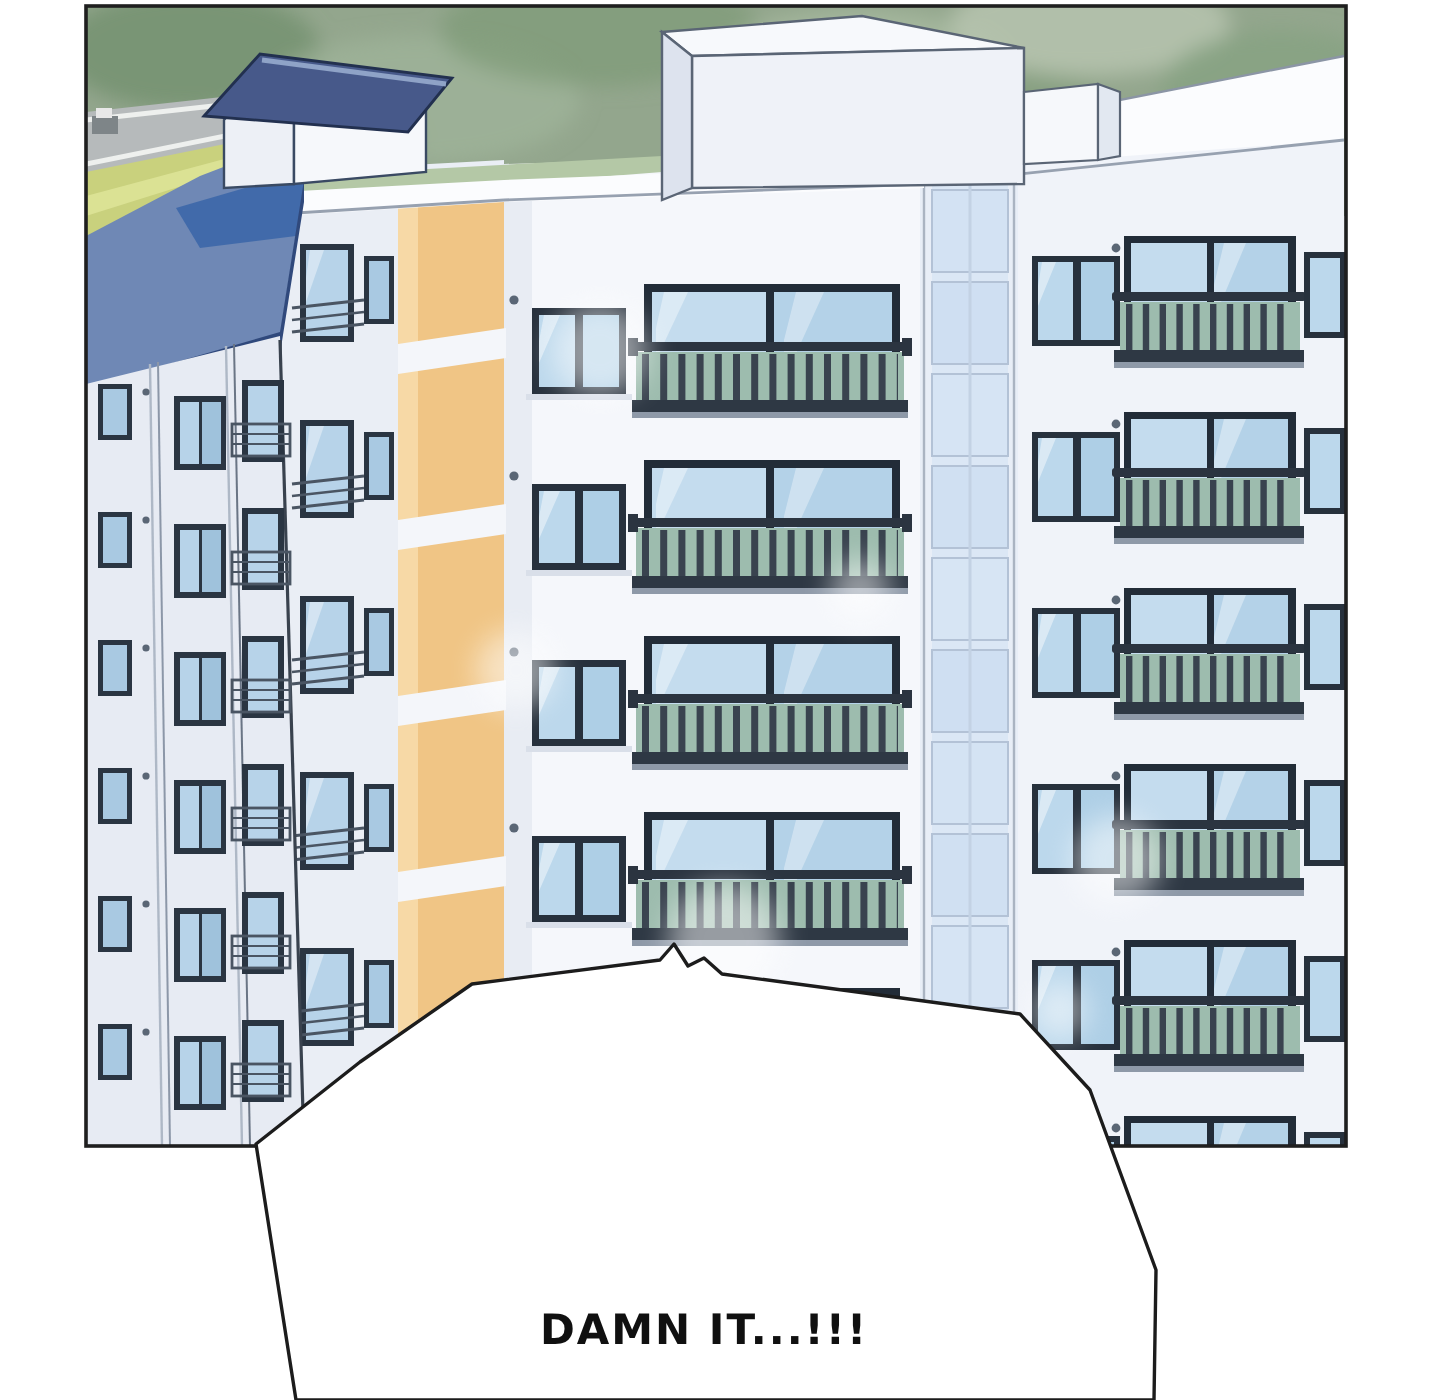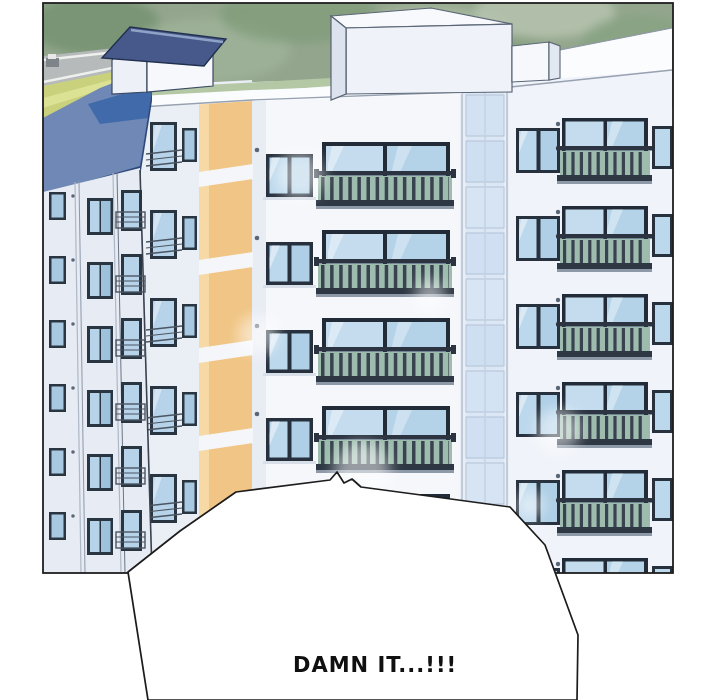--- a/index.html
+++ b/index.html
@@ -1,20 +1,20 @@
 <!DOCTYPE html>
 <html style="--foliage-green: #93a68d; --roof-blue: #6f88b5; --roof-blue-dark: #3c67a9; --roof-fascia: #30497c; --accent-orange: #f0c585; --wall-white: #f5f7fb; --wall-side: #eaeef5; --wall-right: #f0f3f9; --window-frame: #27313d; --glass-blue: #bcd8ec; --balcony-glass-green: #9dbcae; --railing-dark: #39434f; --field-green: #c9d17d; --road-gray: #b6babb; --house-roof-navy: #47598a; --panel-border: #1f1f1f; --bubble-outline: #1c1c1c;"><head>
 <meta charset="utf-8">
 <style>
   html,body{margin:0;padding:0;background:#fff;}
   #stage{position:relative;width:720px;height:700px;background:#fff;overflow:hidden;
          font-family:"DejaVu Sans","Liberation Sans",sans-serif;}
   #stage svg{position:absolute;left:0;top:0;}
   .bubble-text{
-    position:absolute;left:375px;top:653px;transform:translateX(-50%);
+    position:absolute;left:352px;top:653px;transform:translateX(-50%);
     font-family:"DejaVu Sans","Liberation Sans",sans-serif;
     font-weight:bold;font-size:21px;letter-spacing:1px;color:#101010;
     white-space:nowrap;
   }
 </style>
 </head>
 <body>
 
 <div id="stage">
 <svg width="720" height="700" viewBox="0 0 720 700">

